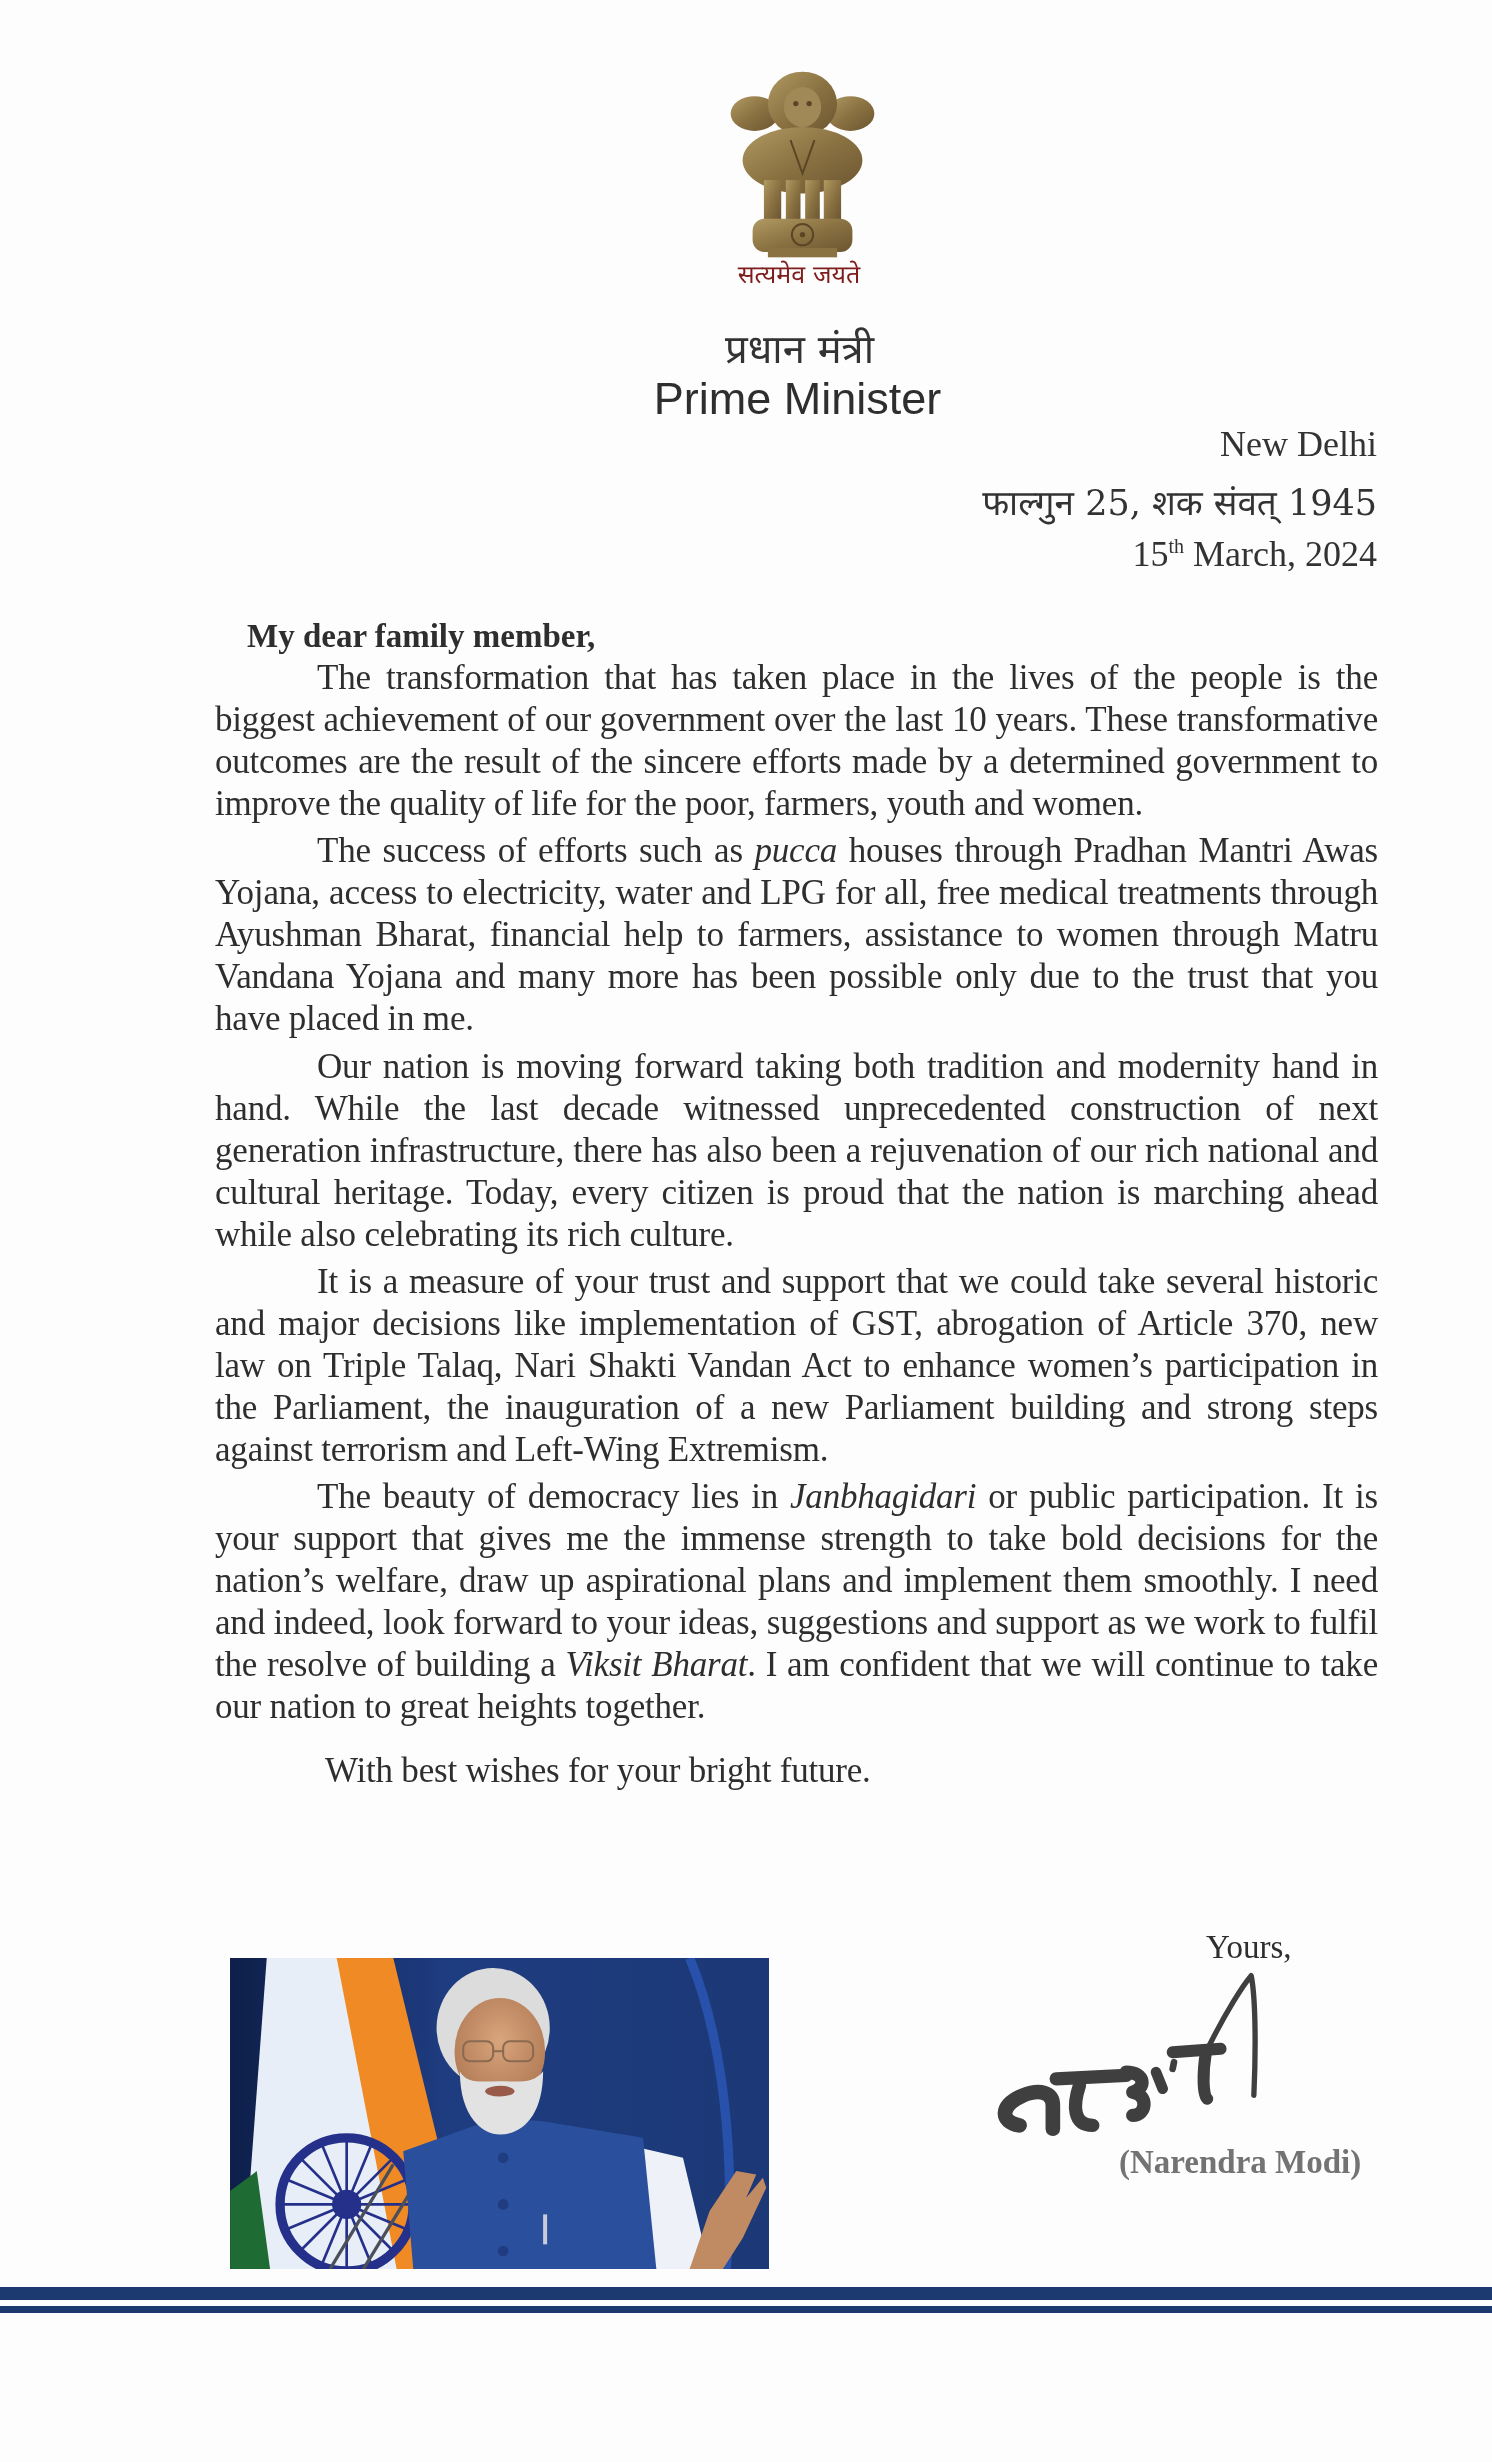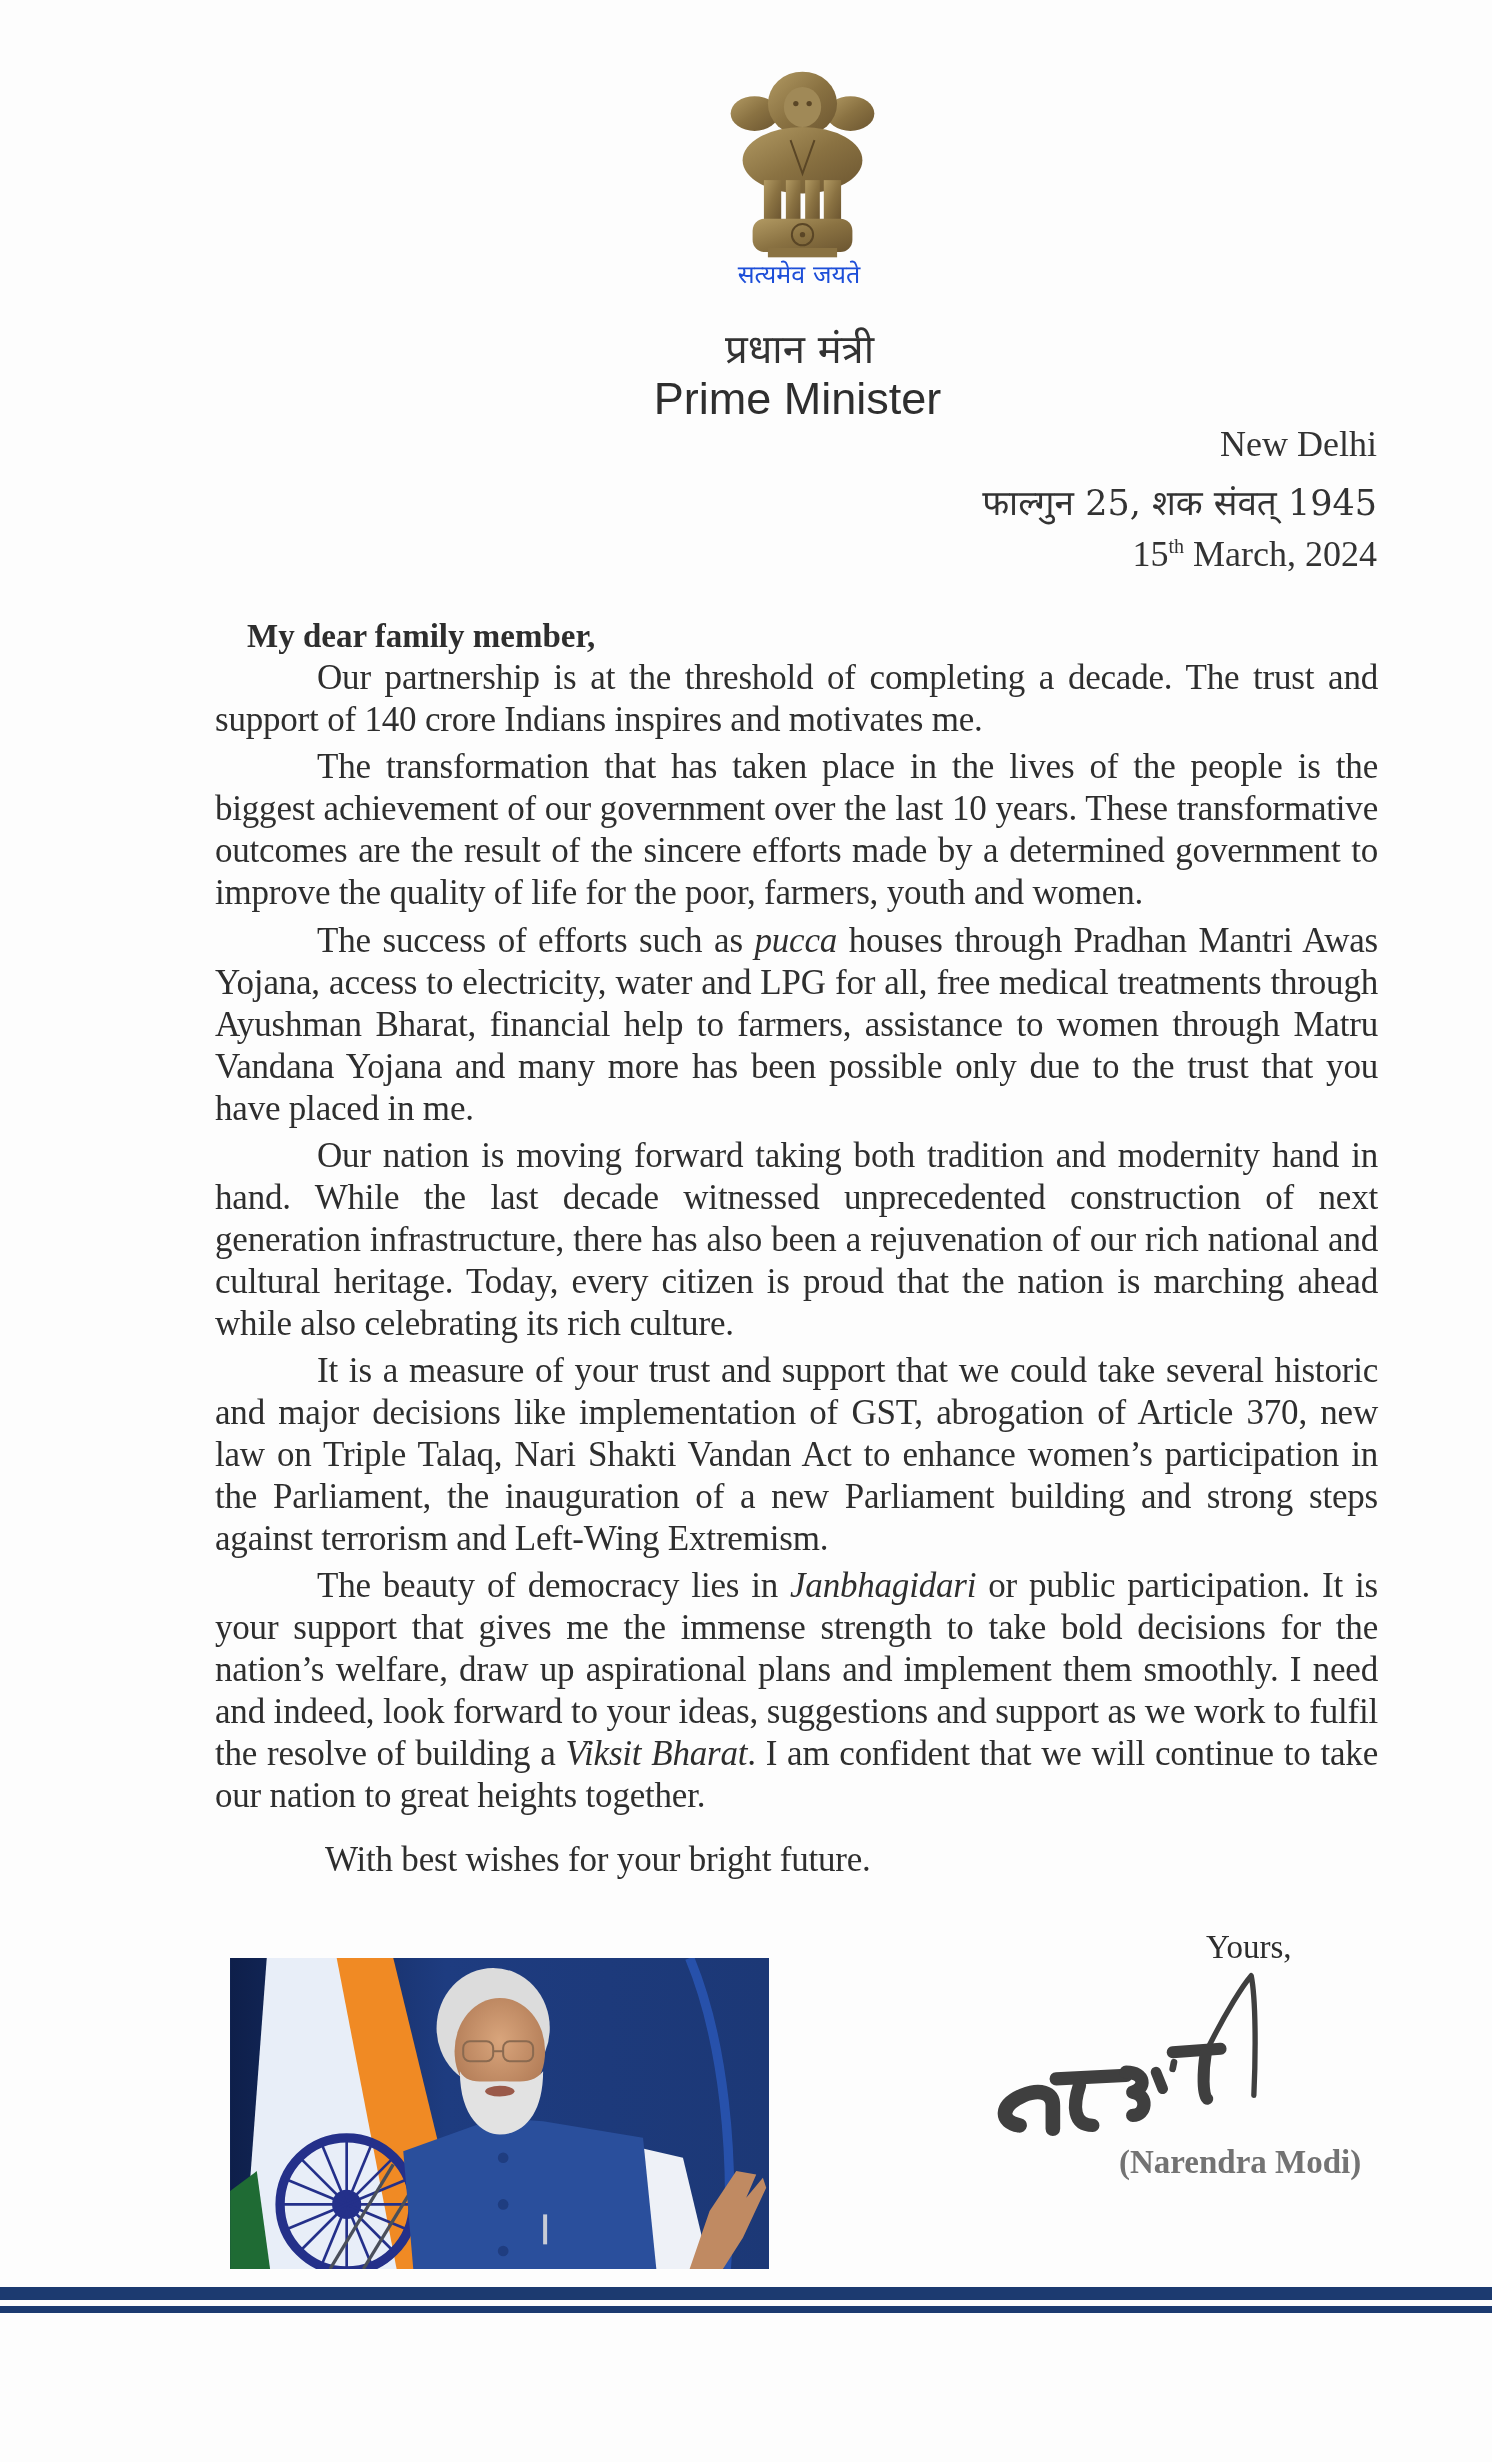--- a/index.html
+++ b/index.html
@@ -13,21 +13,21 @@
       font-family: "Liberation Serif", "DejaVu Serif", serif;
     }
     .abs { position: absolute; }
 
     
     #emblem {
       left: 716px; top: 67px; width: 173px; height: 193px;
     }
     #motto {
       left: 666px; top: 256px; width: 266px; text-align: center;
-      font-family: "DejaVu Sans", sans-serif; font-size: 25px; color: #1d4ed8;
+      font-family: "DejaVu Sans", sans-serif; font-size: 25px; color: #7f1d1d;
     }
 
     
     #title-hindi {
       left: 533px; top: 320px; width: 533px; text-align: center;
       font-family: "DejaVu Sans", sans-serif; font-size: 40px; color: #333;
     }
     #title-en {
       left: 531px; top: 373px; width: 533px; text-align: center;
       font-family: "Liberation Sans", sans-serif; font-size: 45px; color: #2e2e2e;
@@ -124,21 +124,20 @@
 <div id="title-hindi" class="abs">प्रधान मंत्री</div>
 <div id="title-en" class="abs">Prime Minister</div>
 
 <div id="place" class="abs date-line">New Delhi</div>
 <div id="date-hindi" class="abs date-line">फाल्गुन 25, शक संवत् 1945</div>
 <div id="date-en" class="abs date-line"><span>15</span><sup>th</sup><span> March, 2024</span></div>
 
 <div id="salutation" class="abs">My dear family member,</div>
 
 <div id="letter-body" class="abs">
-  <p class="para">Our partnership is at the threshold of completing a decade. The trust and support of 140 crore Indians inspires and motivates me.</p>
   <p class="para">The transformation that has taken place in the lives of the people is the biggest achievement of our government over the last 10 years. These transformative outcomes are the result of the sincere efforts made by a determined government to improve the quality of life for the poor, farmers, youth and women.</p>
   <p class="para"><span>The success of efforts such as </span><em>pucca</em><span> houses through Pradhan Mantri Awas Yojana, access to electricity, water and LPG for all, free medical treatments through Ayushman Bharat, financial help to farmers, assistance to women through Matru Vandana Yojana and many more has been possible only due to the trust that you have placed in me.</span></p>
   <p class="para">Our nation is moving forward taking both tradition and modernity hand in hand. While the last decade witnessed unprecedented construction of next generation infrastructure, there has also been a rejuvenation of our rich national and cultural heritage. Today, every citizen is proud that the nation is marching ahead while also celebrating its rich culture.</p>
   <p class="para">It is a measure of your trust and support that we could take several historic and major decisions like implementation of GST, abrogation of Article 370, new law on Triple Talaq, Nari Shakti Vandan Act to enhance women’s participation in the Parliament, the inauguration of a new Parliament building and strong steps against terrorism and Left-Wing Extremism.</p>
   <p class="para"><span>The beauty of democracy lies in </span><em>Janbhagidari</em><span> or public participation. It is your support that gives me the immense strength to take bold decisions for the nation’s welfare, draw up aspirational plans and implement them smoothly. I need and indeed, look forward to your ideas, suggestions and support as we work to fulfil the resolve of building a </span><em>Viksit Bharat</em><span>. I am confident that we will continue to take our nation to great heights together.</span></p>
   <p class="para" id="closing-wishes">With best wishes for your bright future.</p>
 </div>
 
 <div id="yours" class="abs">Yours,</div>
 <div id="signature" class="abs">

